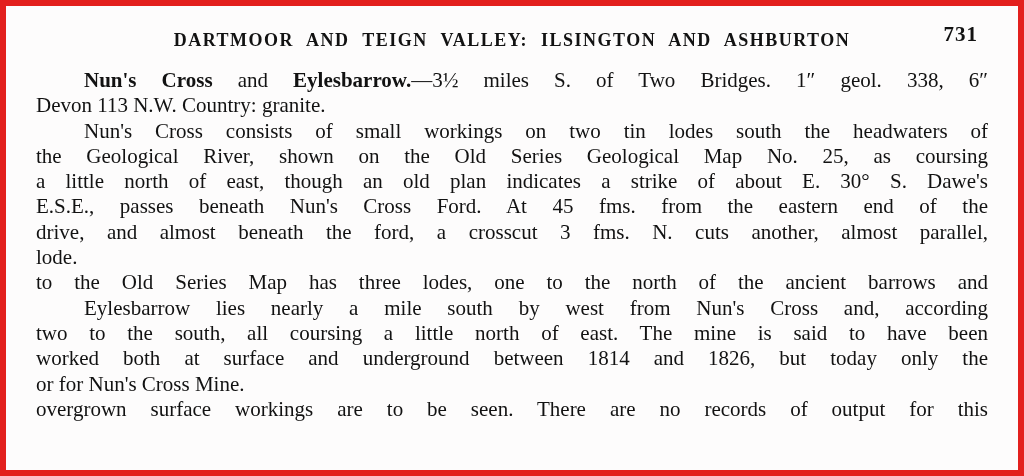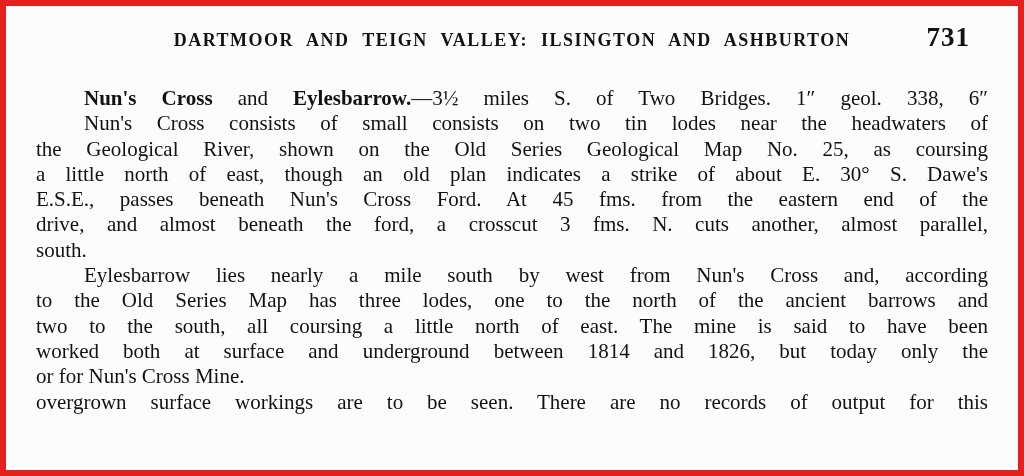--- a/index.html
+++ b/index.html
@@ -28,29 +28,29 @@
     text-align: center;
     font-size: 18px;
     font-weight: 700;
     letter-spacing: 1.5px;
     word-spacing: 7px;
     padding-top: 6px;
     white-space: nowrap;
   }
   .page-number {
     position: absolute;
-    right: 18px;
+    right: 10px;
     top: -2px;
-    font-size: 27px;
+    font-size: 21px;
     font-weight: 700;
     letter-spacing: 1px;
     margin-left: 27px;
   }
   .body-text {
-    margin-top: 28px;
+    margin-top: 10px;
     font-size: 21px;
     line-height: 25.3px;
   }
   .para { margin: 0; }
   .line {
     text-align: justify;
     text-align-last: justify;
   }
   .line.last {
     text-align-last: left;
@@ -67,34 +67,35 @@
 
   <div class="header">
     <div class="running-title">DARTMOOR AND TEIGN VALLEY: ILSINGTON AND ASHBURTON</div>
     <div class="page-number">731</div>
   </div>
 
   <div class="body-text">
 
     <div class="para">
       <div class="line indent"><span class="b">Nun's Cross</span><span> and </span><span class="b">Eylesbarrow.</span><span>—3½ miles S. of Two Bridges.  1″ geol. 338, 6″</span></div>
+      <div class="line last">Devon 113 N.W.  Country: granite.</div>
     </div>
 
     <div class="para">
-      <div class="line indent">Nun's Cross consists of small consists on two tin lodes near the headwaters of</div>
+      <div class="line indent">Nun's Cross consists of small workings on two tin lodes south the headwaters of</div>
       <div class="line">the Geological River, shown on the Old Series Geological Map No. 25, as coursing</div>
       <div class="line">a little north of east, though an old plan indicates a strike of about E. 30° S.  Dawe's</div>
       <div class="line">E.S.E., passes beneath Nun's Cross Ford.  At 45 fms. from the eastern end of the</div>
       <div class="line">drive, and almost beneath the ford, a crosscut 3 fms. N. cuts another, almost parallel,</div>
-      <div class="line last">south.</div>
+      <div class="line last">lode.</div>
     </div>
 
     <div class="para">
+      <div class="line">to the Old Series Map has three lodes, one to the north of the ancient barrows and</div>
       <div class="line indent">Eylesbarrow lies nearly a mile south by west from Nun's Cross and, according</div>
-      <div class="line">to the Old Series Map has three lodes, one to the north of the ancient barrows and</div>
       <div class="line">two to the south, all coursing a little north of east.  The mine is said to have been</div>
       <div class="line">worked both at surface and underground between 1814 and 1826, but today only the</div>
       <div class="line last">or for Nun's Cross Mine.</div>
       <div class="line">overgrown surface workings are to be seen.  There are no records of output for this</div>
     </div>
 
   </div>
 </div>
 
 </body></html>

